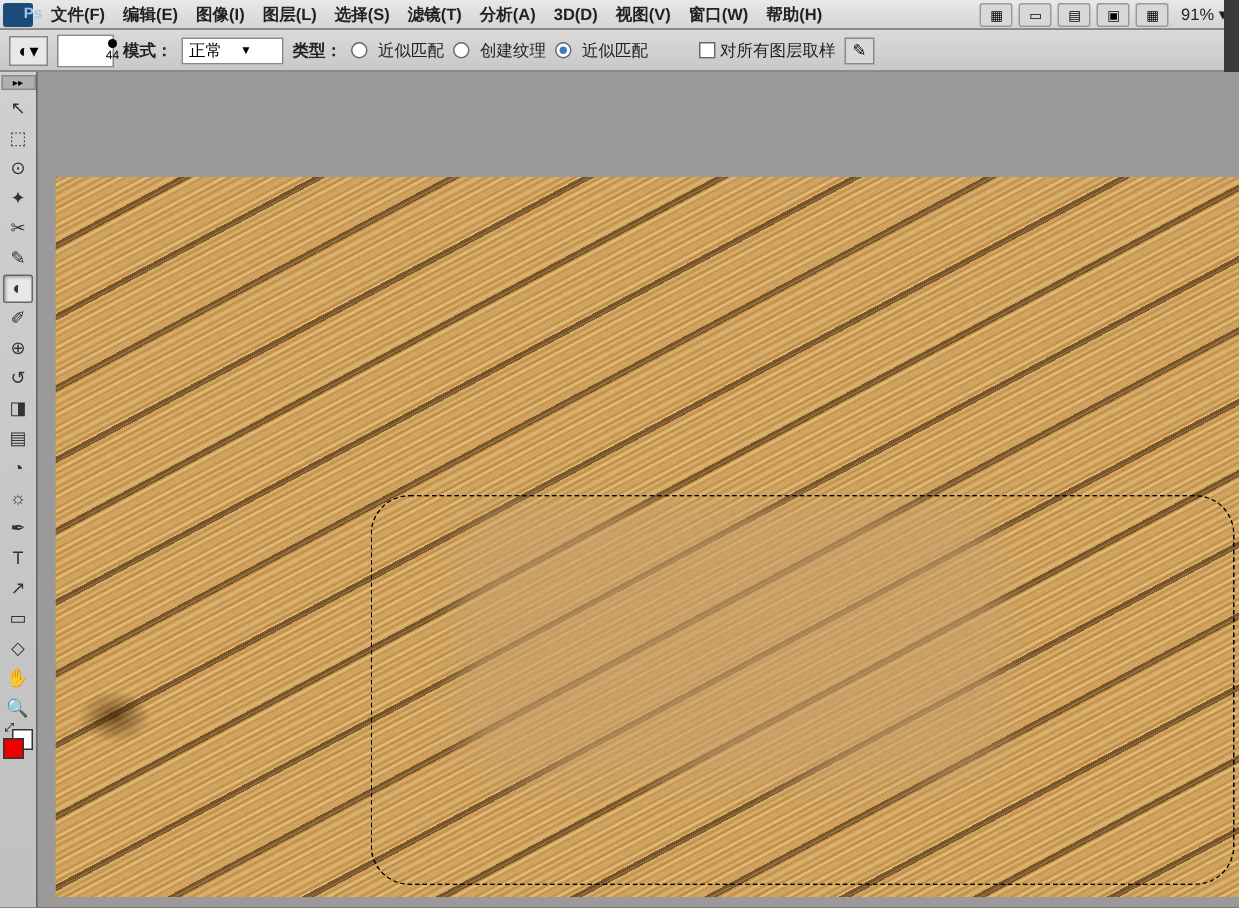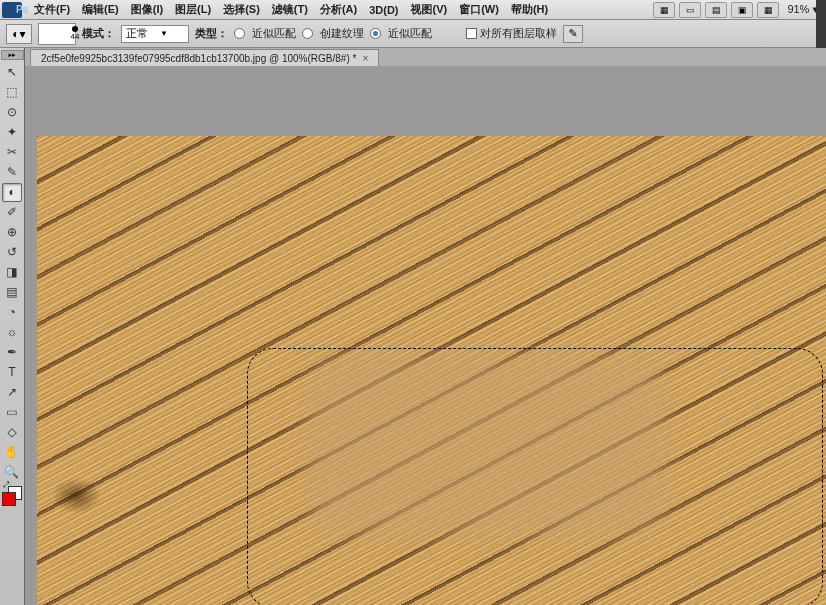--- a/index.html
+++ b/index.html
@@ -428,26 +428,20 @@
     <div class="tool">✋</div>
     <div class="tool">🔍</div>
     <div class="swatches">
       <div class="swatch-mini">⤢</div>
       <div class="swatch-bg"></div>
       <div class="swatch-fg"></div>
     </div>
   </div>
 
   <div class="docarea">
-    <div class="tabbar">
-      <div class="doc-tab">
-        <span>2cf5e0fe9925bc3139fe07995cdf8db1cb13700b.jpg @ 100%(RGB/8#) *</span>
-        <span class="close">×</span>
-      </div>
-    </div>
     <div class="canvas-wrap">
       <div class="canvas">
         <div class="wood"></div>
         <div class="blur-patch"></div>
         <div class="selection"></div>
       </div>
     </div>
   </div>
 </div>
 

